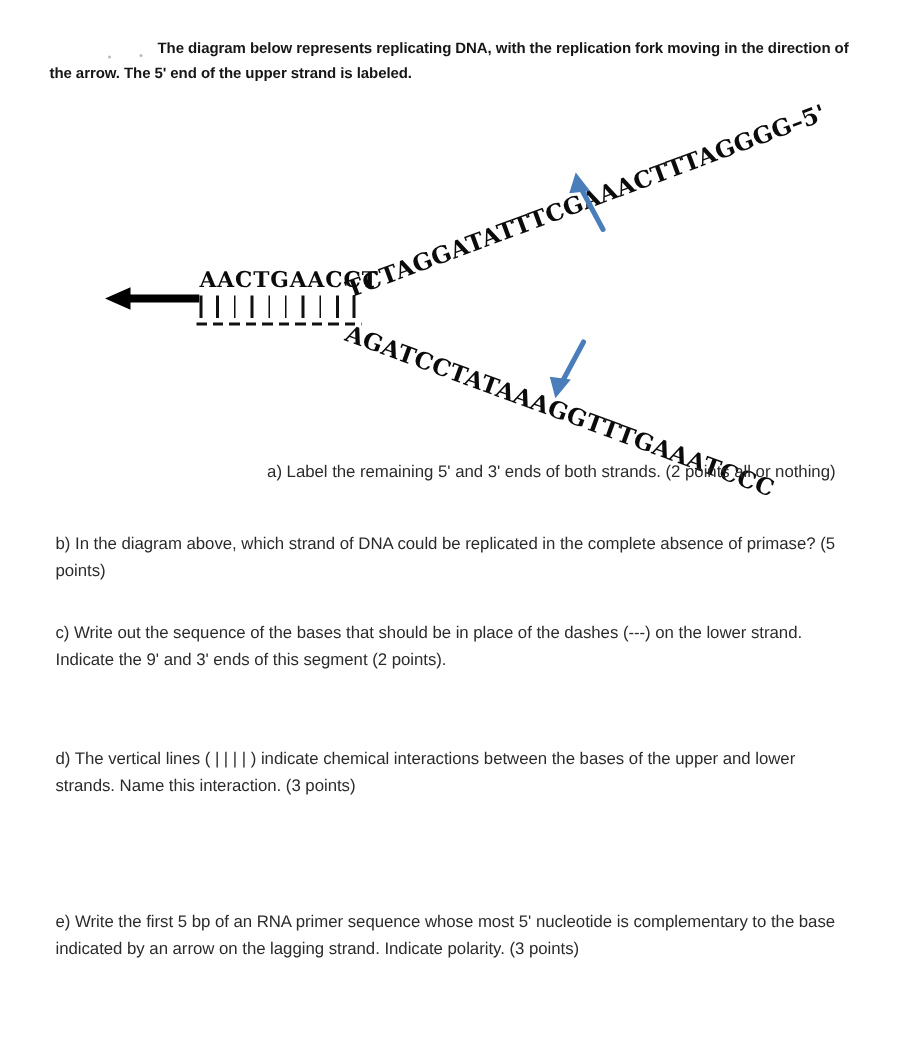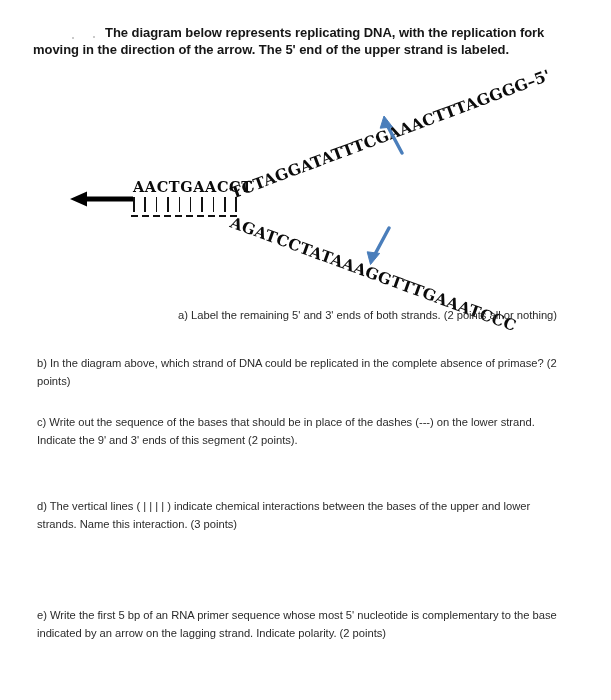--- a/index.html
+++ b/index.html
@@ -16,21 +16,21 @@
     color: #1c1c1c;
     -webkit-font-smoothing: antialiased;
   }
 
   
   .header {
     position: absolute;
     left: 33px;
     top: 24px;
     width: 545px;
-    font-size: 13px;
+    font-size: 10px;
     font-weight: bold;
     line-height: 17px;
     color: #161616;
     letter-spacing: -0.05px;
   }
   .header .indent {
     display: inline-block;
     width: 72px;
   }
   .scan-dot {
@@ -196,16 +196,16 @@
 
   <svg class="blue-arrow lower" viewBox="0 0 30 42">
     <g stroke="#4a7ebb" fill="#4a7ebb">
       <line x1="25" y1="2" x2="10" y2="30" stroke-width="3.4" stroke-linecap="round"></line>
       <path d="M6.5 38.5 L3.2 25.8 L15.6 27.4 Z"></path>
     </g>
   </svg>
 </div>
 
 <div class="question q-a">a) Label the remaining 5' and 3' ends of both strands.  (2 points all or nothing)</div>
-<div class="question q-b">b) In the diagram above, which strand of DNA could be replicated in the complete absence of primase? (2 points)</div>
+<div class="question q-b">b) In the diagram above, which strand of DNA could be replicated in the complete absence of primase? (5 points)</div>
 <div class="question q-c">c)  Write out the sequence of the bases that should be in place of the dashes (---) on the lower strand.  Indicate the 9' and 3' ends of this segment (2 points).</div>
 <div class="question q-d">d) The vertical lines ( | | | | )  indicate chemical interactions between the bases of the upper and lower strands.  Name this interaction.  (3 points)</div>
-<div class="question q-e">e) Write the first 5 bp of an RNA primer sequence whose most 5' nucleotide is complementary to the base indicated by an arrow on the lagging strand. Indicate polarity. (2 points)</div>
+<div class="question q-e">e) Write the first 5 bp of an RNA primer sequence whose most 5' nucleotide is complementary to the base indicated by an arrow on the lagging strand. Indicate polarity. (3 points)</div>
 
 </body></html>

